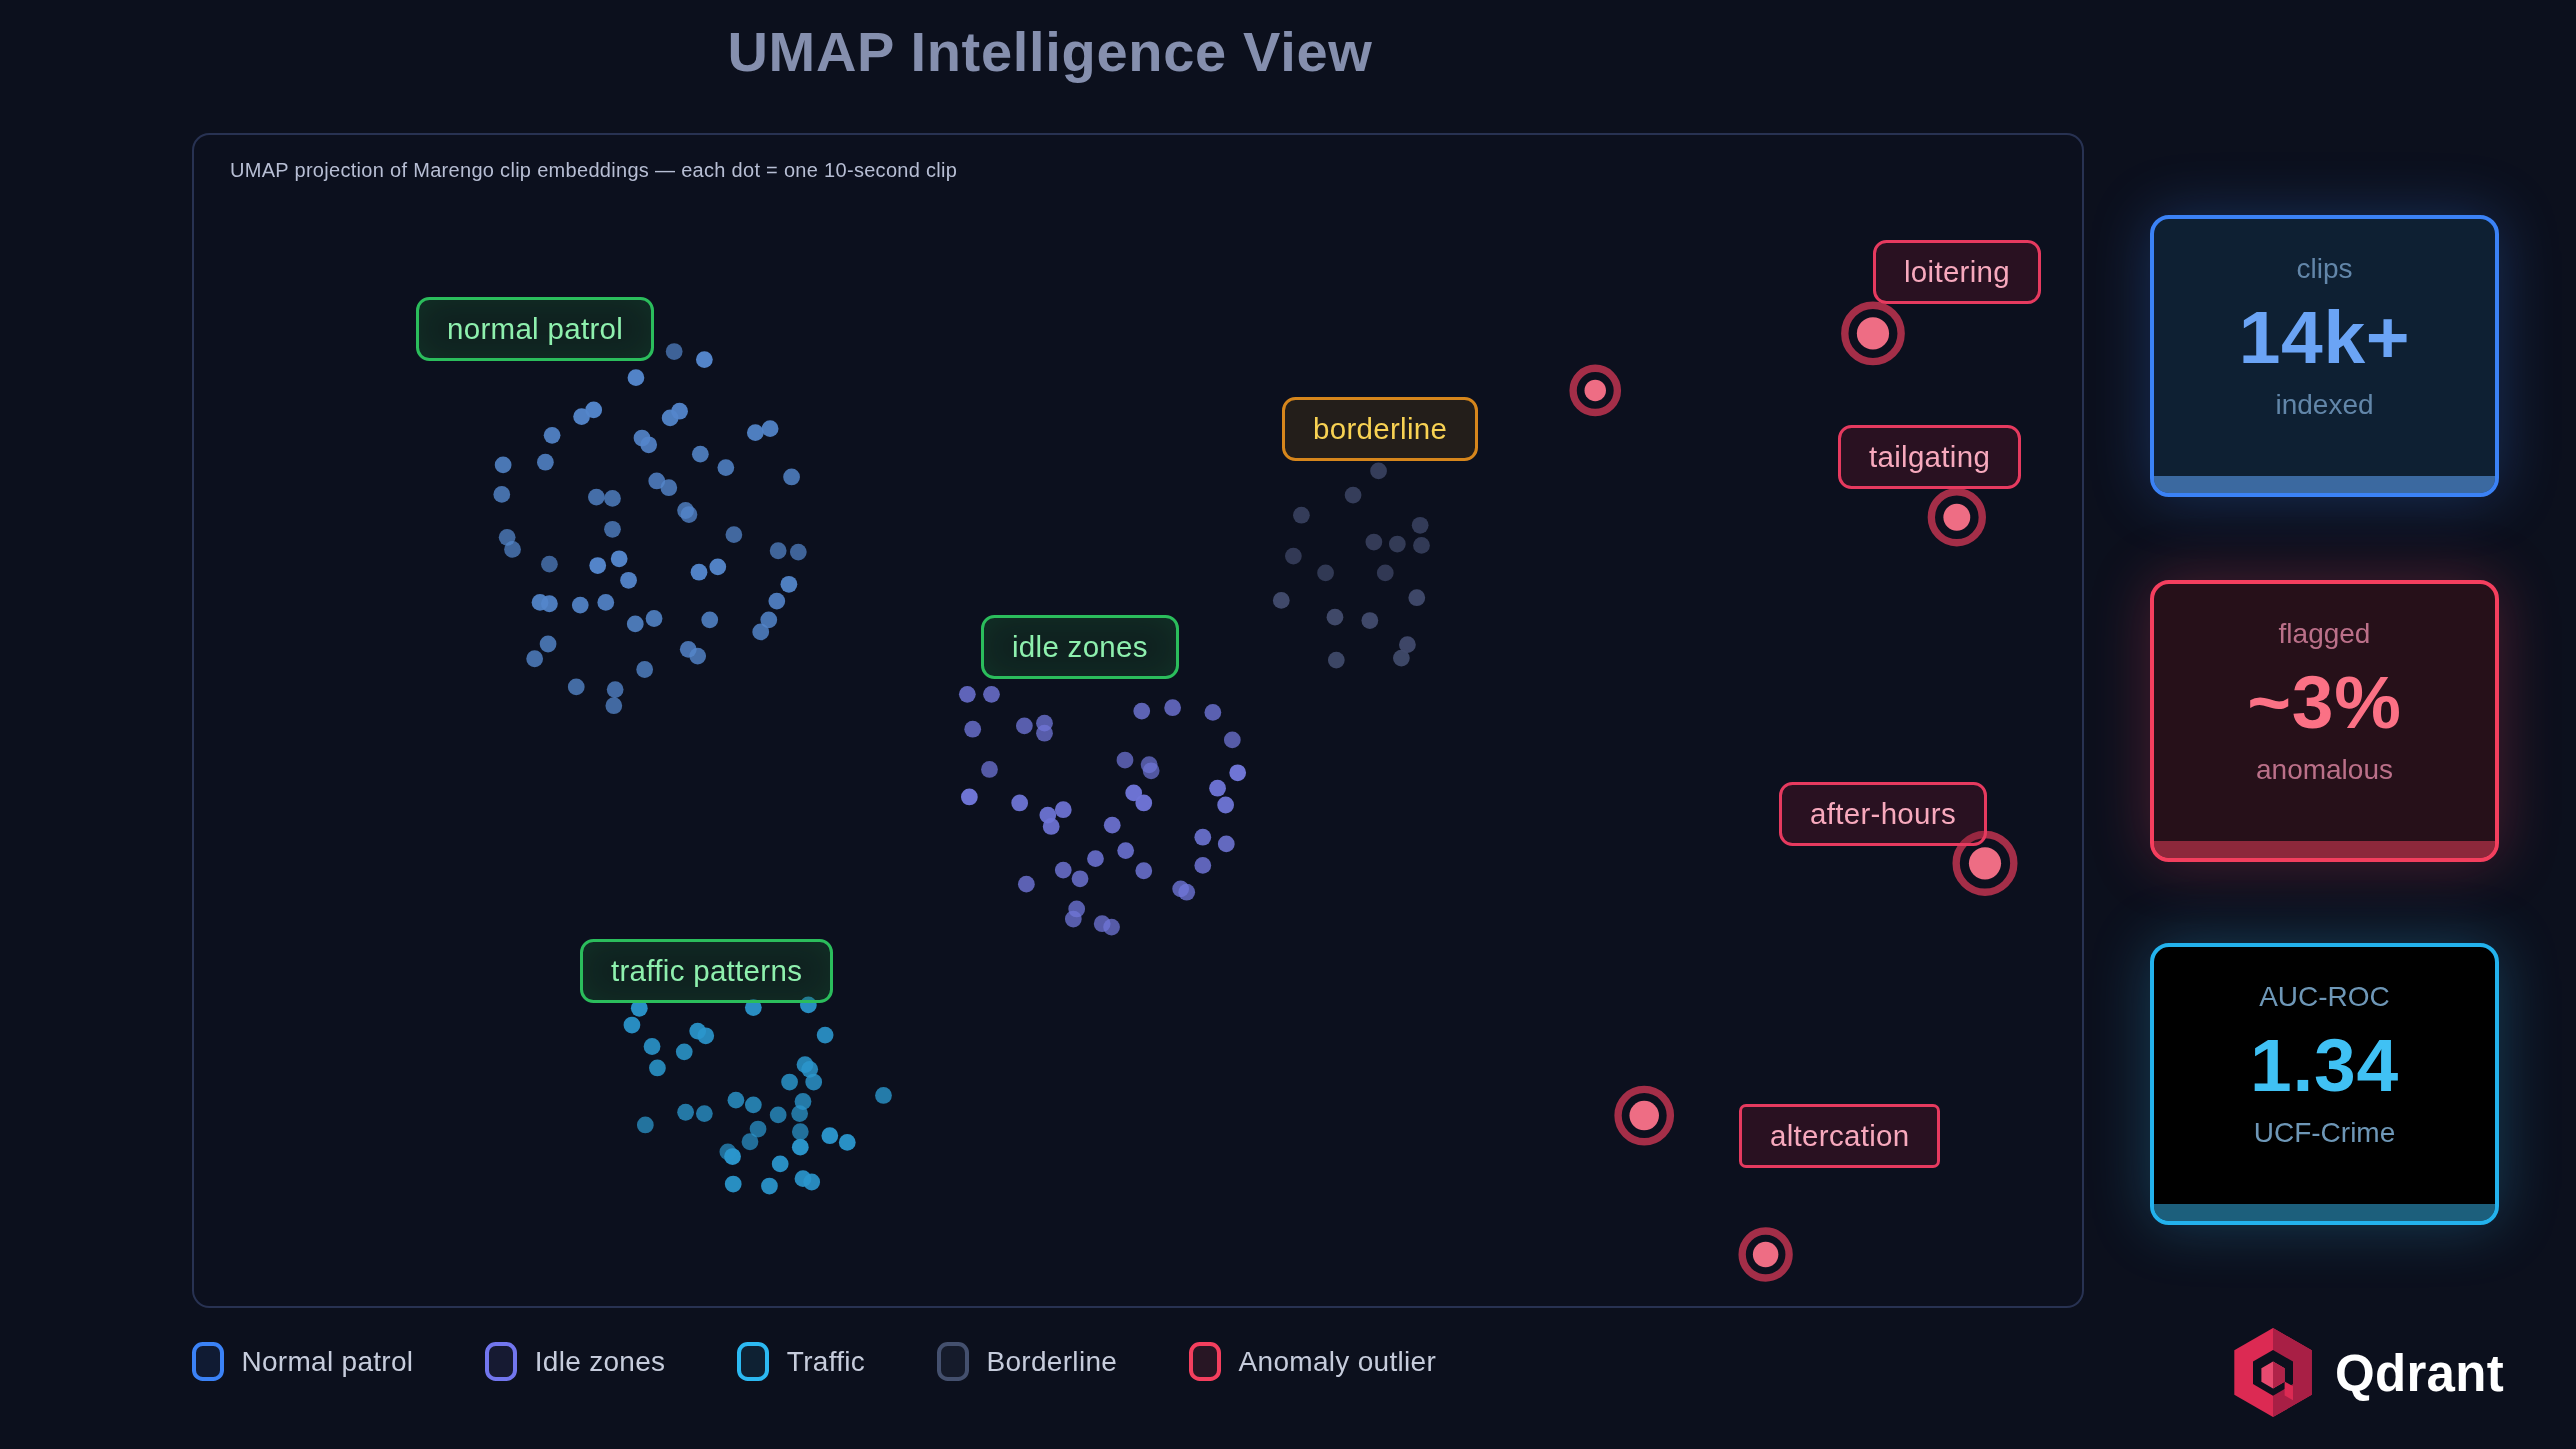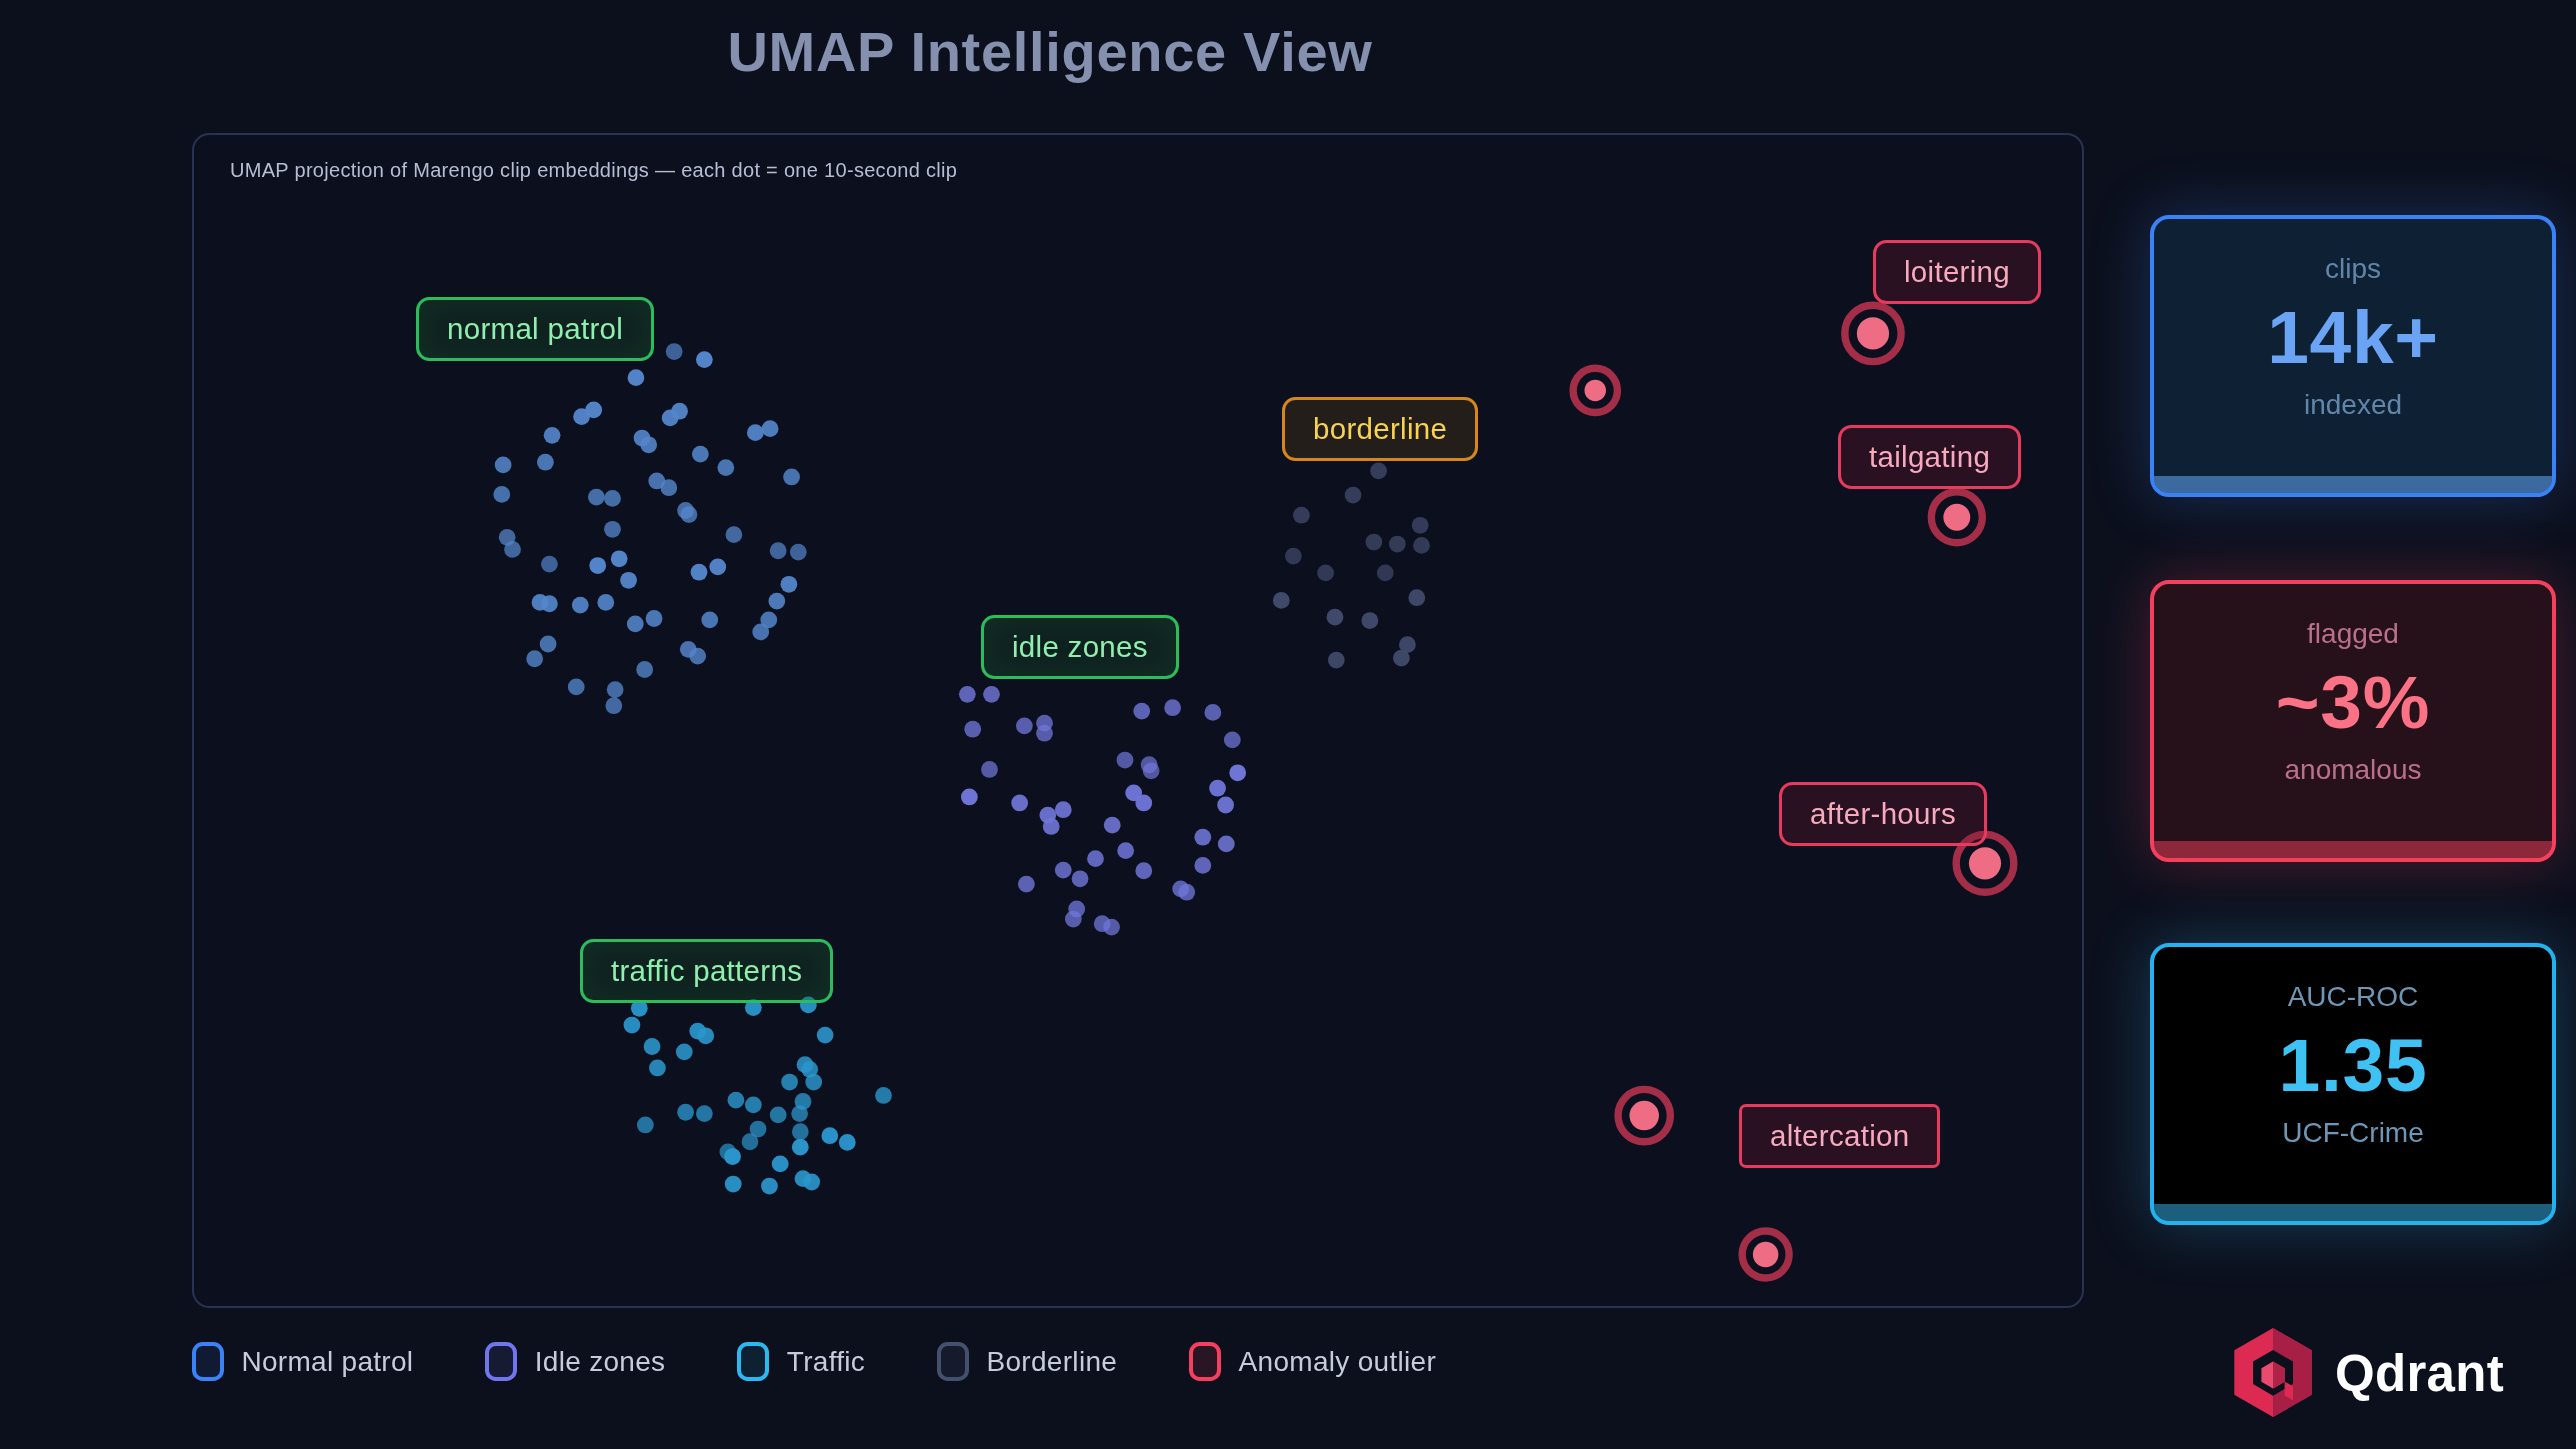--- a/index.html
+++ b/index.html
@@ -35,21 +35,21 @@
     position:absolute; white-space:nowrap;
     font-size:29.5px; padding:12px 28px; border-radius:13.4px; line-height:1.15;
     border:3.4px solid; letter-spacing:0.3px;
   }
   .chip--green  { border-color:#2bbd5c; color:#8ef0ae; background:rgba(26,74,40,0.30); box-shadow:0 0 34px rgba(34,197,94,0.10) inset; }
   .chip--orange { border-color:#d6861c; color:#f8d253; background:rgba(120,82,12,0.22); }
   .chip--red    { border-color:#e63a5f; color:#f7a9bd; background:rgba(120,22,44,0.28); }
 
   
   .stat-card {
-    position:absolute; left:2150px; width:406px; height:282px;
+    position:absolute; left:2150px; width:349px; height:282px;
     border-radius:19px; border:4px solid; overflow:hidden;
     display:flex; flex-direction:column; align-items:center; justify-content:center;
     gap:9.4px; padding-bottom:38px; text-align:center;
   }
   .stat-card .stat-top, .stat-card .stat-bottom { font-size:28px; }
   .stat-card .stat-value { font-size:75px; font-weight:600; letter-spacing:0.7px; }
   .stat-card .stat-accent { position:absolute; left:0; right:0; bottom:0; height:17.4px; }
 
   .stat-card--blue { border-color:#3b82f6; background:#0e2033; box-shadow:0 0 60px rgba(59,130,246,0.28); }
   .stat-card--blue .stat-top, .stat-card--blue .stat-bottom { color:#6286a9; }
@@ -274,21 +274,21 @@
 
   <div class="stat-card stat-card--red" style="top:580px">
     <div class="stat-top">flagged</div>
     <div class="stat-value">~3%</div>
     <div class="stat-bottom">anomalous</div>
     <div class="stat-accent"></div>
   </div>
 
   <div class="stat-card stat-card--cyan" style="top:943px">
     <div class="stat-top">AUC-ROC</div>
-    <div class="stat-value">1.35</div>
+    <div class="stat-value">1.34</div>
     <div class="stat-bottom">UCF-Crime</div>
     <div class="stat-accent"></div>
   </div>
 
   <div class="legend">
       <div class="legend-item">
         <span class="legend-swatch" style="border-color: rgb(59, 130, 246); background: rgba(59, 130, 246, 0.1);"></span>
         <span class="legend-label">Normal patrol</span>
       </div>
       <div class="legend-item">

